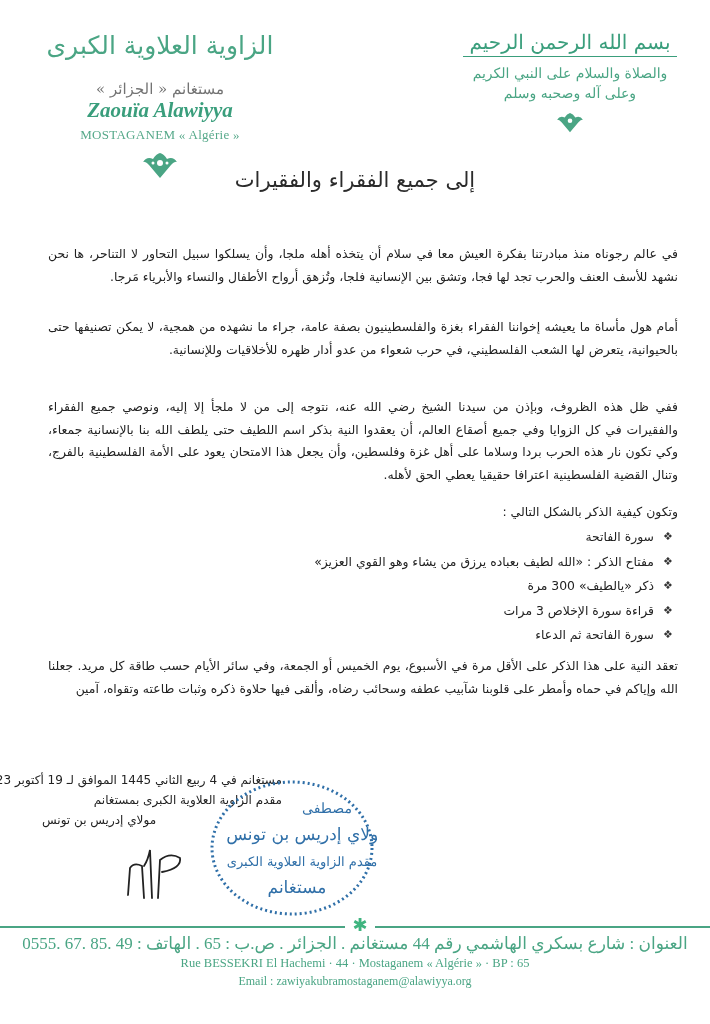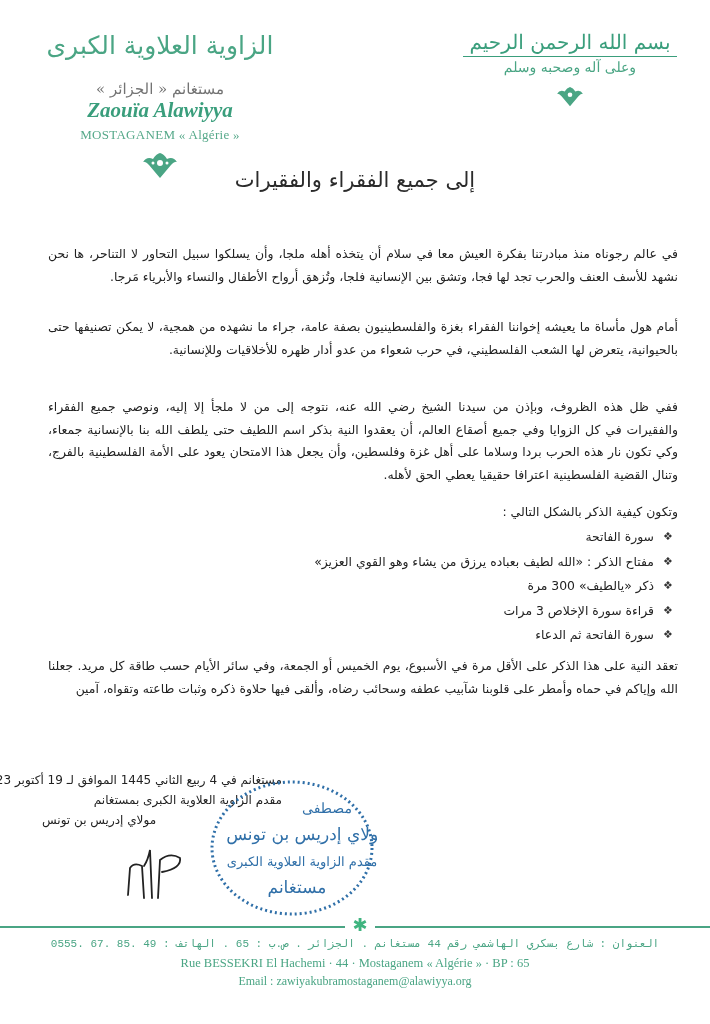--- a/index.html
+++ b/index.html
@@ -25,21 +25,21 @@
   .p4 { top: 655px; }
   .sig-block { position: absolute; left: 42px; top: 770px; width: 240px; direction: rtl; text-align: right; font-size: 12px; line-height: 20px; color: #222; }
   .sig-date { white-space: nowrap; }
   .stamp { position: absolute; left: 197px; top: 768px; width: 180px; height: 148px; }
   .signature { position: absolute; left: 120px; top: 840px; width: 80px; height: 60px; }
   .footer-line { position: absolute; top: 926px; height: 2px; background: #4aa584; }
   .fl-left { left: 0; width: 345px; }
   .fl-right { left: 375px; width: 335px; }
   .footer-star { position: absolute; left: 350px; top: 914px; font-size: 18px; color: #3fb47f; width: 20px; text-align: center; }
   .footer { position: absolute; left: 0; right: 0; top: 934px; text-align: center; font-family: "Liberation Serif", serif; color: #4aa584; }
-  .footer .addr-ar { direction: rtl; font-family: Liberation Mono, monospace; font-size: 11px; line-height: 20px; }
+  .footer .addr-ar { direction: rtl; font-family: Liberation Serif, serif; font-size: 17px; line-height: 20px; }
   .footer .addr-fr { font-size: 12.5px; line-height: 18px; }
   .footer .email { font-size: 12px; line-height: 18px; }
 </style>
 </head>
 <body>
 
 <div class="hdr-left">
   <div class="ar-title">الزاوية العلاوية الكبرى</div>
   <div class="ar-city">مستغانم « الجزائر »</div>
   <div class="latin-name">Zaouïa Alawiyya</div>
@@ -47,20 +47,21 @@
   <svg class="ornament" width="34" height="26" viewBox="0 0 34 26">
     <path d="M17 25 L6 12 Q2 8 0 9 Q4 3 10 6 Q13 1 17 0 Q21 1 24 6 Q30 3 34 9 Q32 8 28 12 Z" fill="#4aa584"></path>
     <circle cx="17" cy="10" r="3" fill="#fff"></circle>
     <circle cx="10" cy="10" r="1.5" fill="#fff"></circle>
     <circle cx="24" cy="10" r="1.5" fill="#fff"></circle>
   </svg>
 </div>
 
 <div class="hdr-right">
   <div class="basmala">بسم الله الرحمن الرحيم</div>
+  <div class="salat">والصلاة والسلام على النبي الكريم</div>
   <div class="salat" style="margin-top:0">وعلى آله وصحبه وسلم</div>
   <svg class="ornament" width="28" height="20" viewBox="0 0 34 26">
     <path d="M17 25 L6 12 Q2 8 0 9 Q4 3 10 6 Q13 1 17 0 Q21 1 24 6 Q30 3 34 9 Q32 8 28 12 Z" fill="#4aa584"></path>
     <circle cx="17" cy="10" r="3" fill="#fff"></circle>
   </svg>
 </div>
 
 <div class="title">إلى جميع الفقراء والفقيرات</div>
 
 <div class="body-text p1">في عالم رجوناه منذ مبادرتنا بفكرة العيش معا في سلام أن يتخذه أهله ملجا، وأن يسلكوا سبيل التحاور لا التناحر، ها نحن نشهد للأسف العنف والحرب تجد لها فجا، وتشق بين الإنسانية فلجا، وتُزهق أرواح الأطفال والنساء والأبرياء مَرجا.</div>

